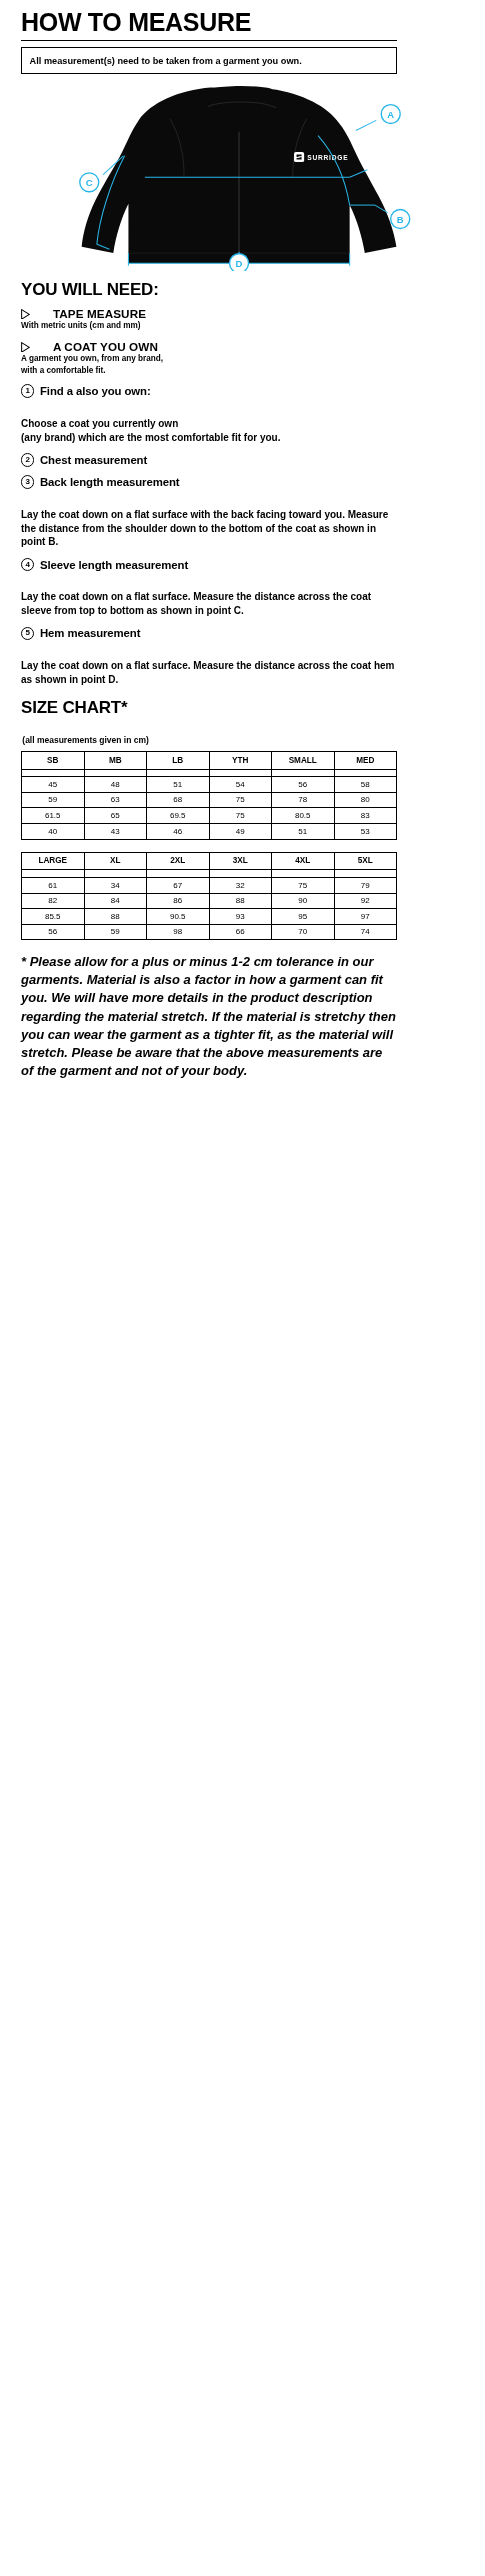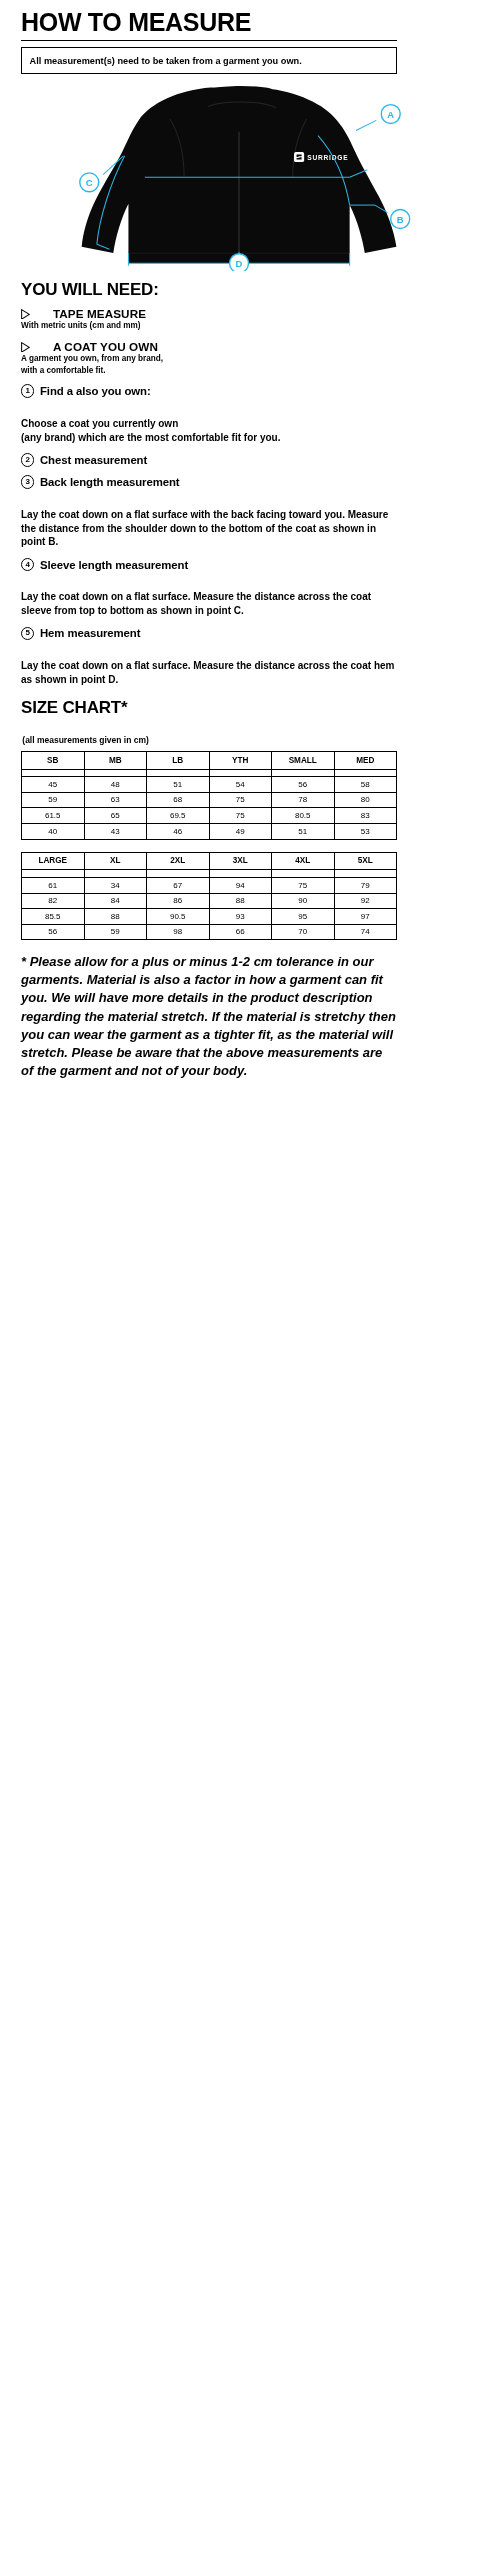--- a/index.html
+++ b/index.html
@@ -394,21 +394,21 @@
           <td></td>
           <td></td>
           <td></td>
           <td></td>
           <td></td>
         </tr>
     <tr>
       <td>61</td>
       <td>34</td>
       <td>67</td>
-      <td>94</td>
+      <td>32</td>
       <td>75</td>
       <td>79</td>
     </tr>
     <tr>
       <td>82</td>
       <td>84</td>
       <td>86</td>
       <td>88</td>
       <td>90</td>
       <td>92</td>

